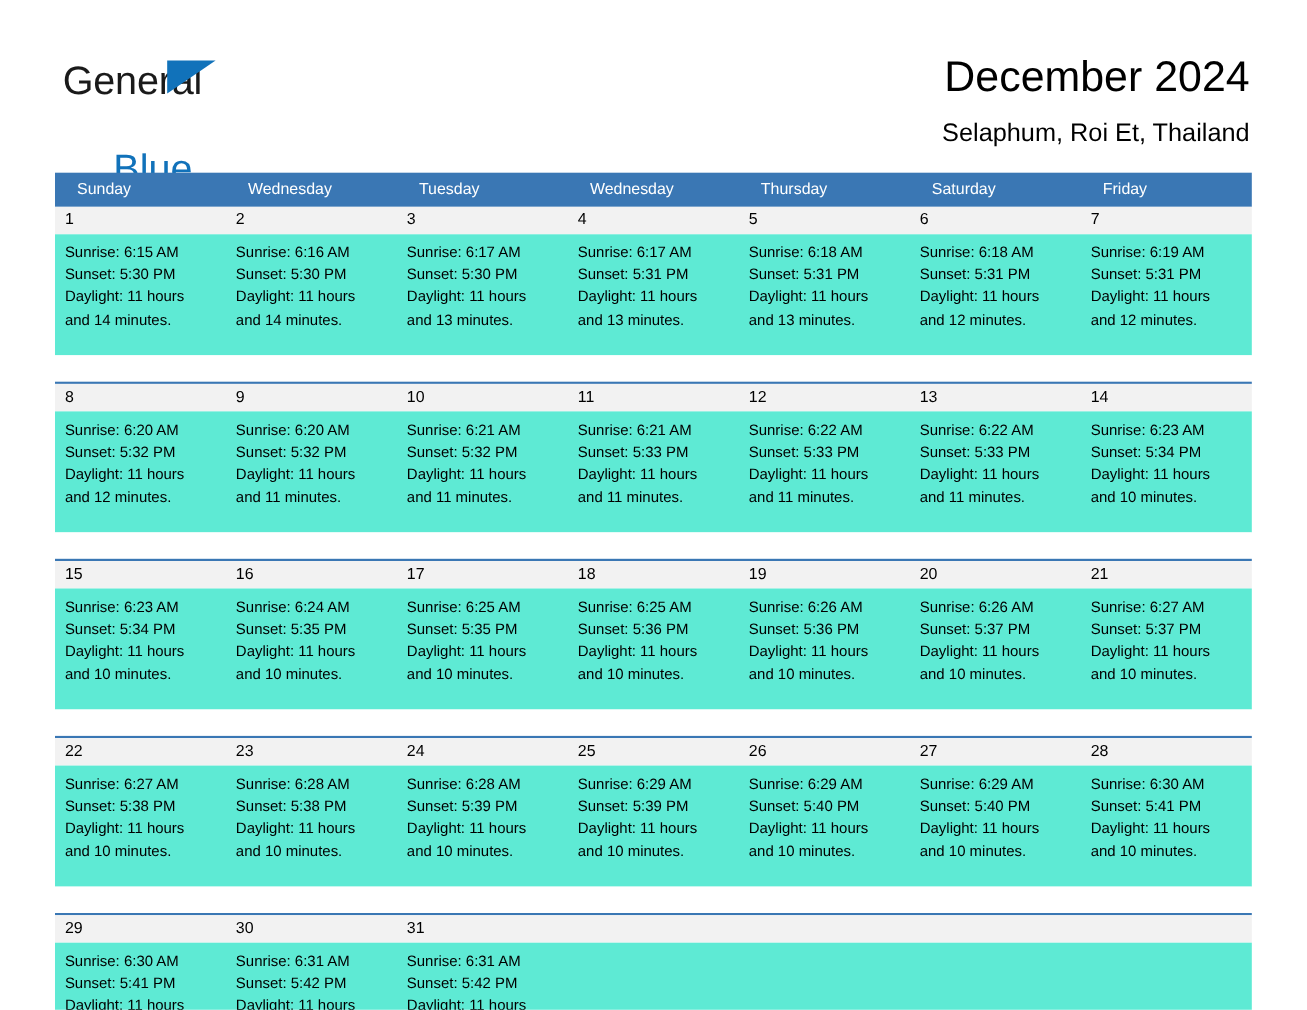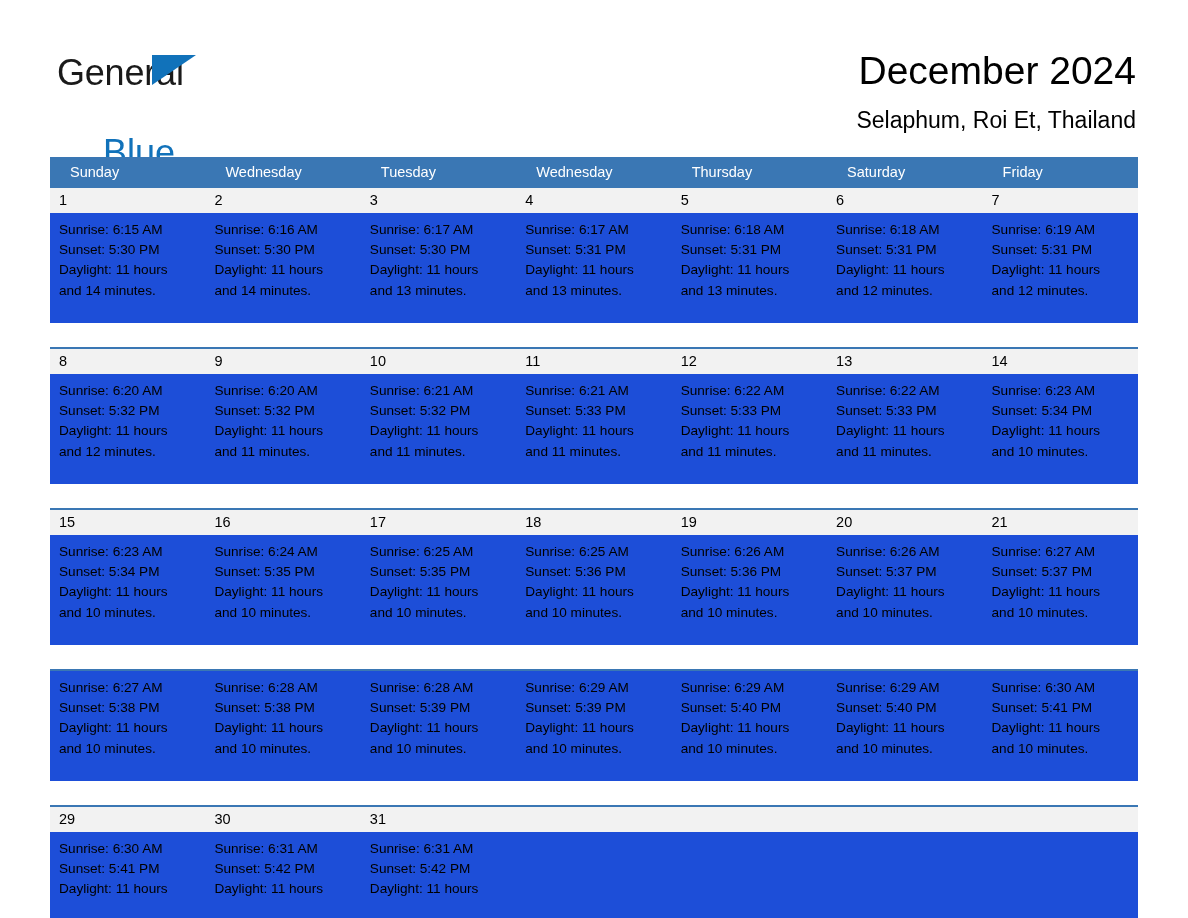--- a/index.html
+++ b/index.html
@@ -123,21 +123,21 @@
   .week-dates {
     display: flex;
     width: 1088px;
     height: 25px;
     background: #f2f2f2;
   }
   .week-body {
     display: flex;
     width: 1088px;
     height: 110px;
-    background: #1d4ed8;
+    background: #5eead4;
   }
   .cell-date {
     flex: 1 1 0;
     box-sizing: border-box;
     padding-left: 9px;
     font-size: 14.5px;
     line-height: 25px;
     color: #000000;
   }
   .cell-info {
@@ -350,20 +350,29 @@
             <div class="cell-info">
               <div class="line">Sunrise: 6:27 AM</div>
               <div class="line">Sunset: 5:37 PM</div>
               <div class="line">Daylight: 11 hours</div>
               <div class="line">and 10 minutes.</div>
             </div>
           </div>
           <div class="week-gap"></div>
         </div>
         <div class="week">
+          <div class="week-dates">
+            <div class="cell-date">22</div>
+            <div class="cell-date">23</div>
+            <div class="cell-date">24</div>
+            <div class="cell-date">25</div>
+            <div class="cell-date">26</div>
+            <div class="cell-date">27</div>
+            <div class="cell-date">28</div>
+          </div>
           <div class="week-body">
             <div class="cell-info">
               <div class="line">Sunrise: 6:27 AM</div>
               <div class="line">Sunset: 5:38 PM</div>
               <div class="line">Daylight: 11 hours</div>
               <div class="line">and 10 minutes.</div>
             </div>
             <div class="cell-info">
               <div class="line">Sunrise: 6:28 AM</div>
               <div class="line">Sunset: 5:38 PM</div>

